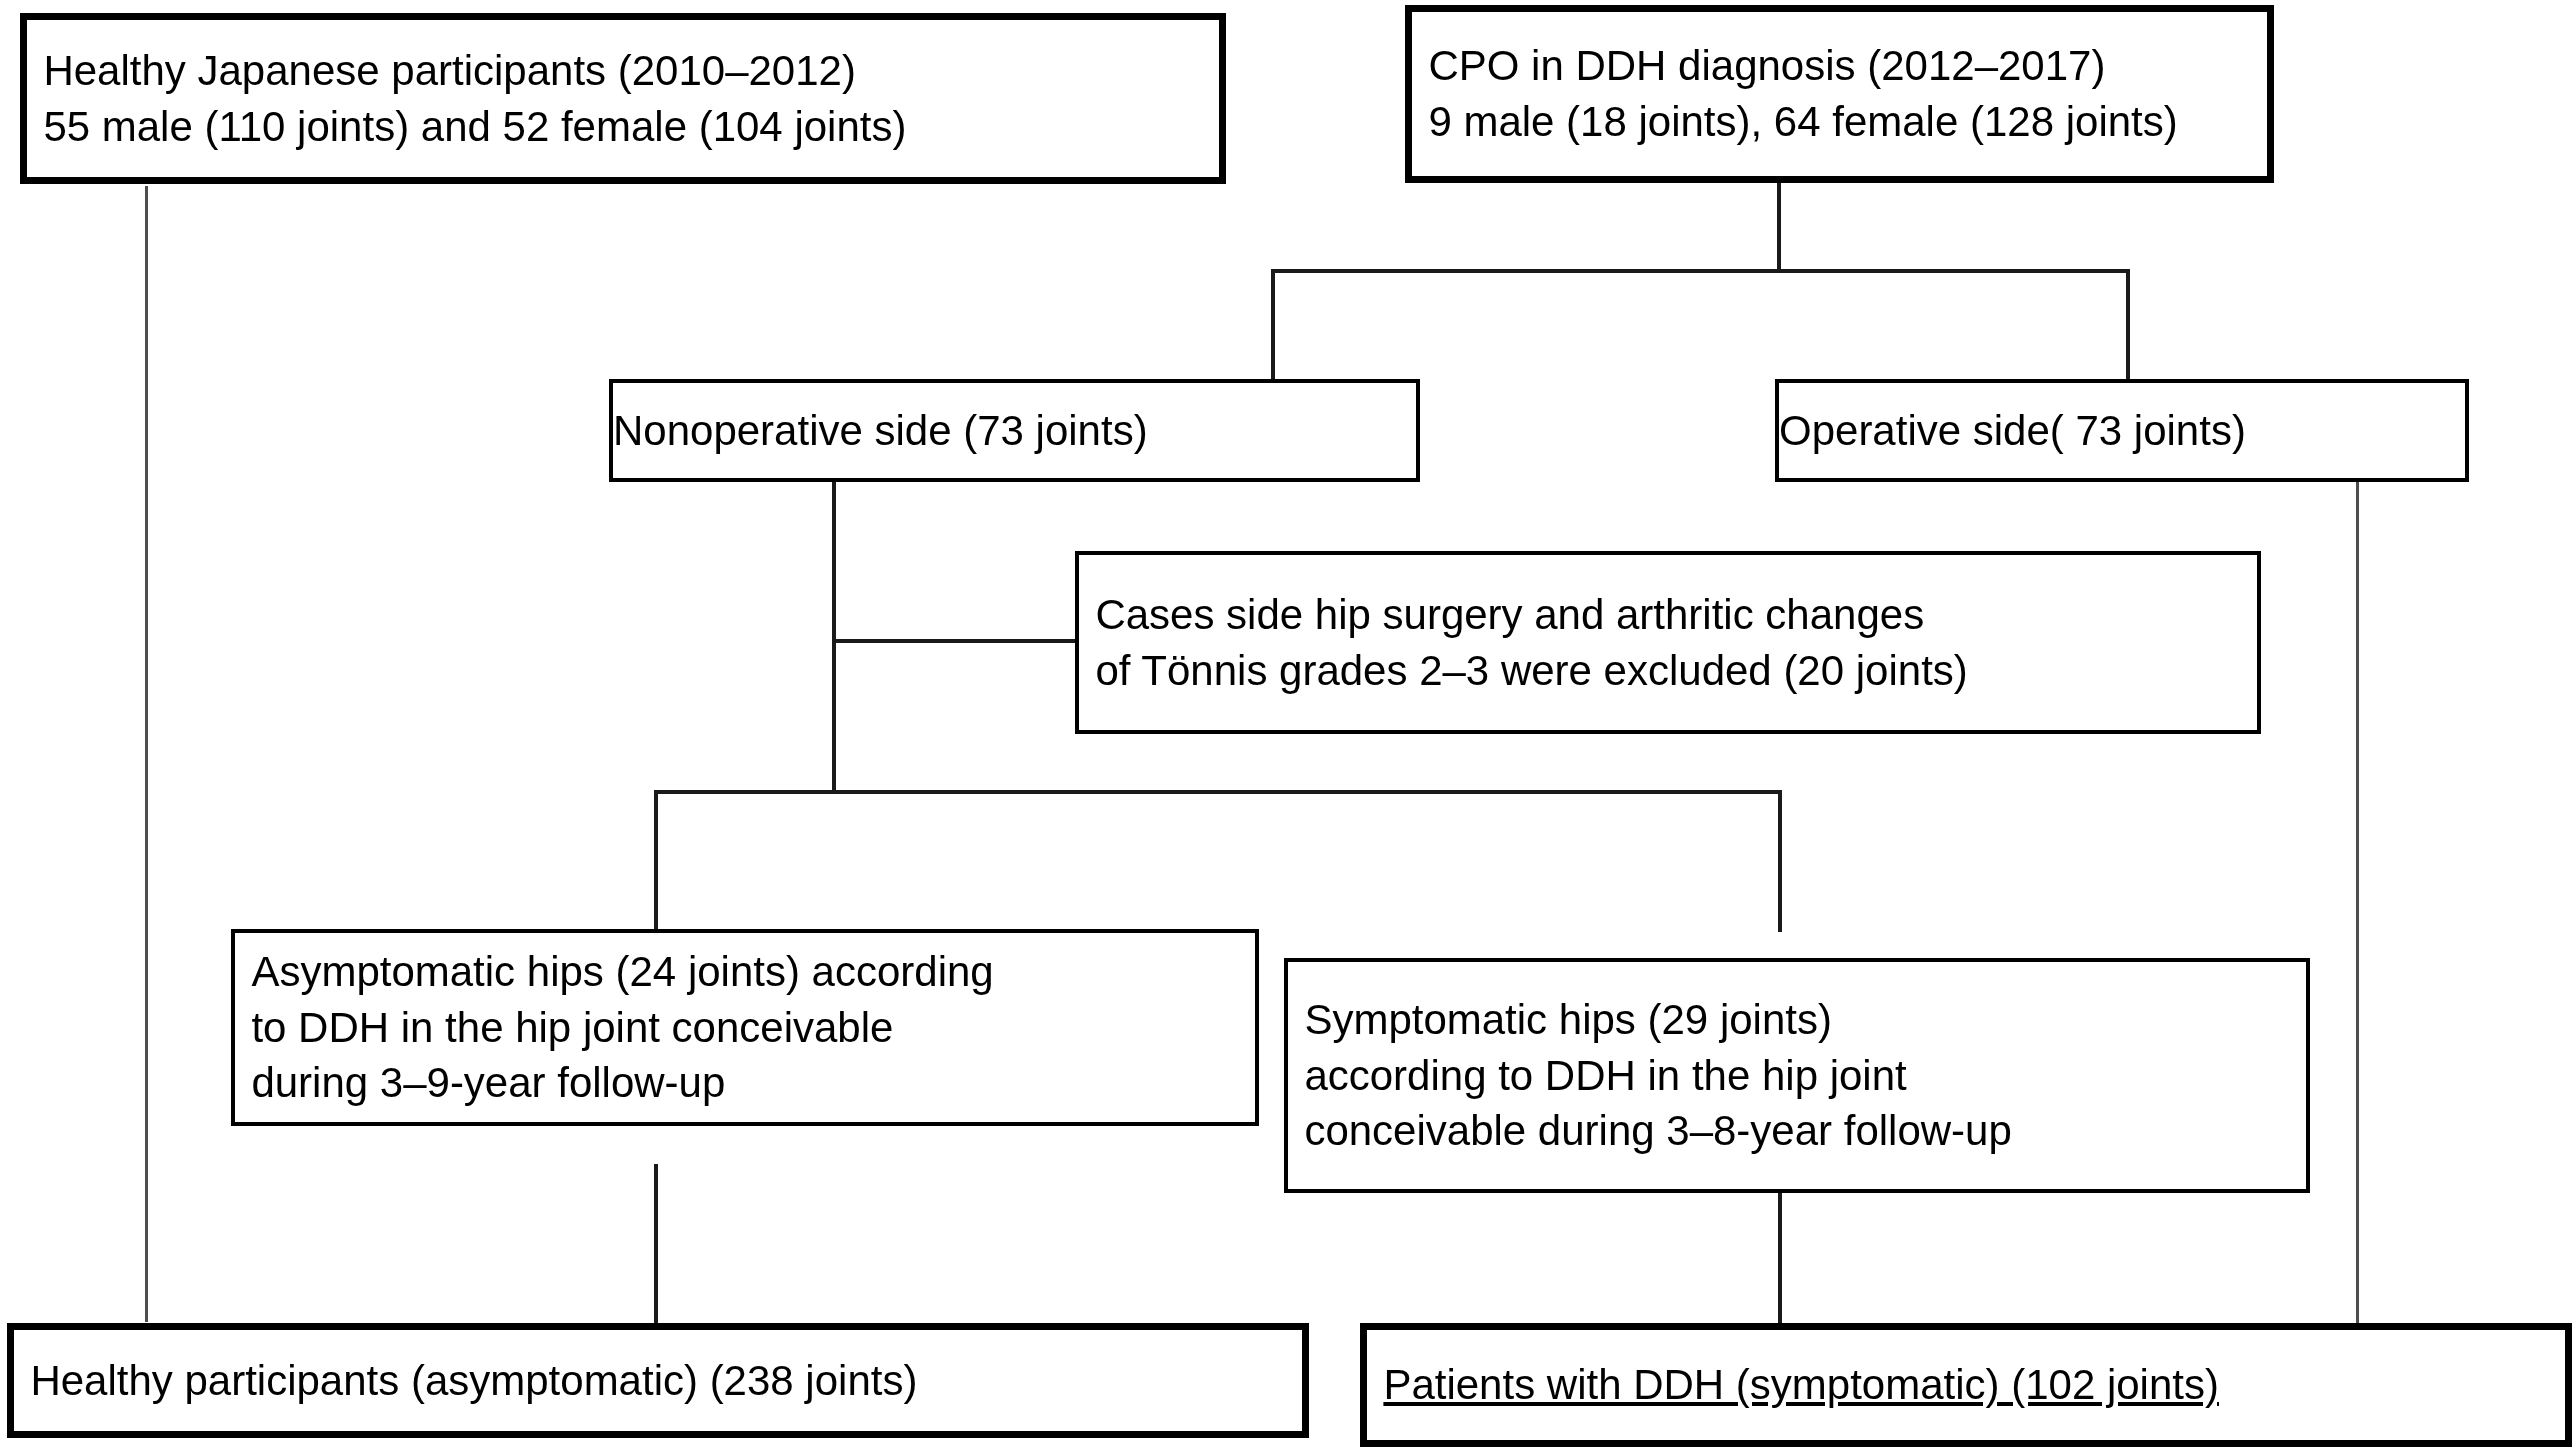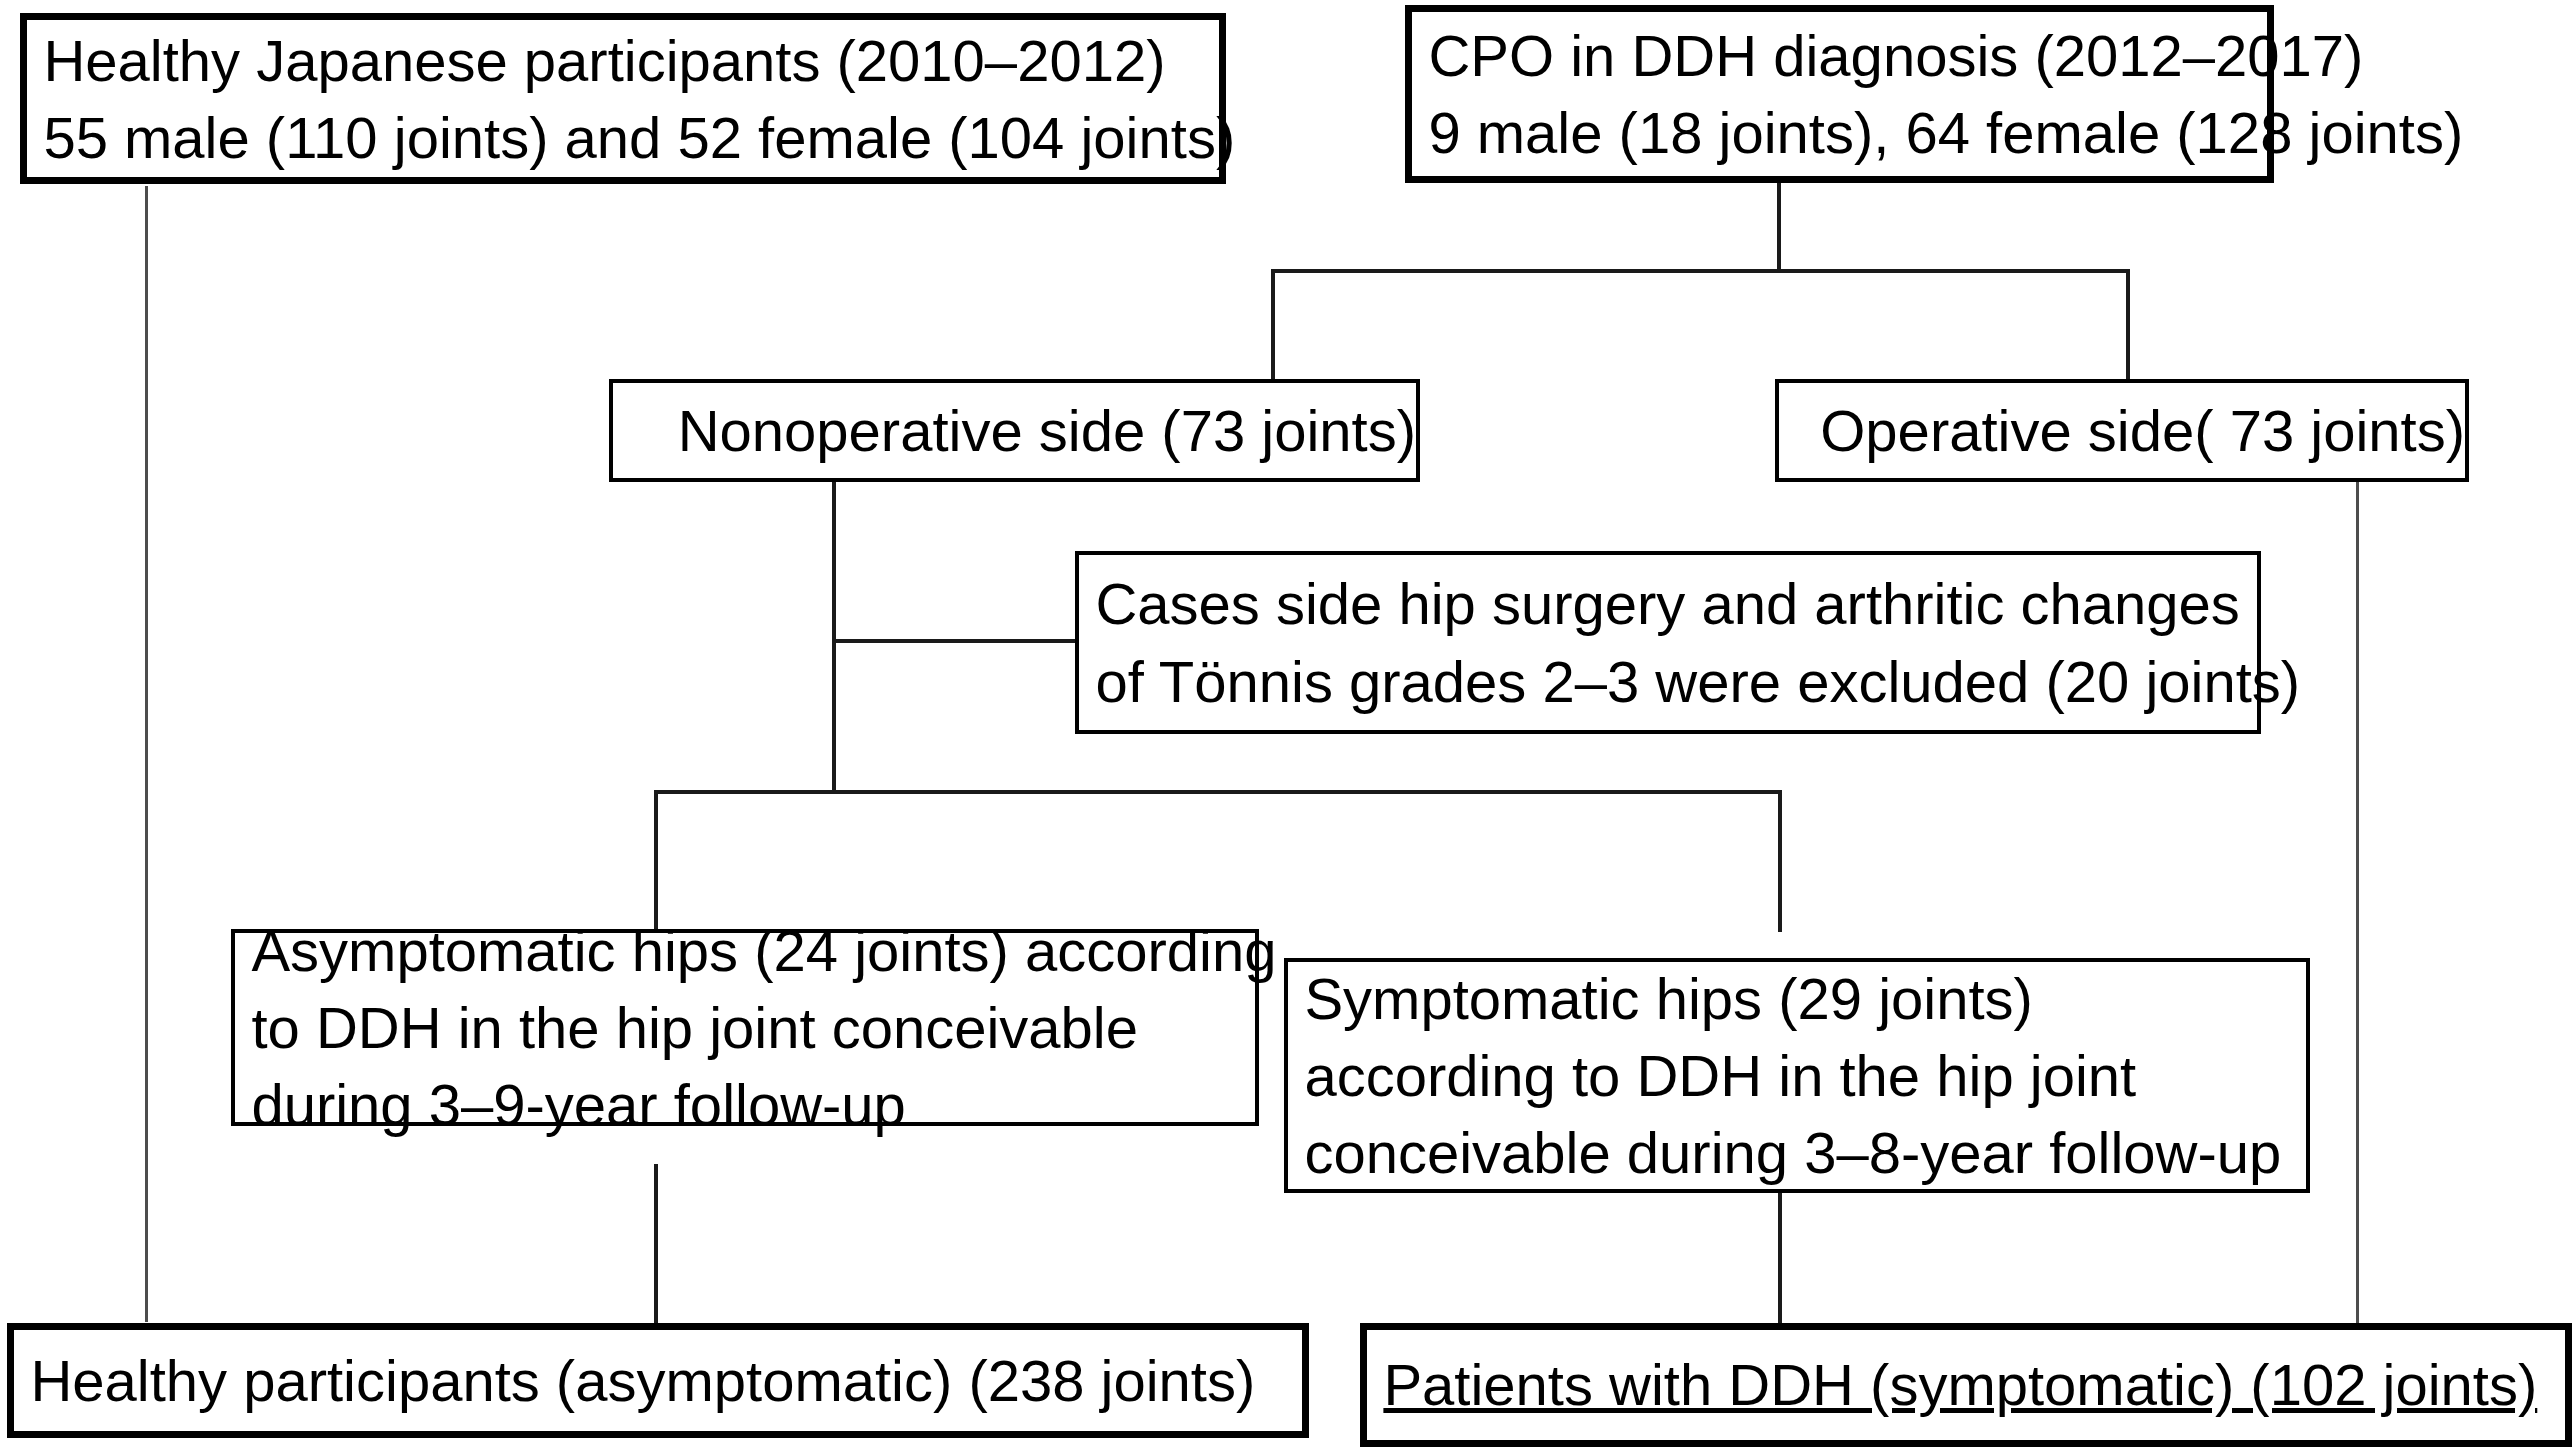--- a/index.html
+++ b/index.html
@@ -20,31 +20,31 @@
     background: #ffffff;
     border: 4.1px solid #000000;
     box-sizing: border-box;
     display: flex;
     flex-direction: column;
     justify-content: center;
     z-index: 5;
   }
   .box.thick { border-width: 7.6px; }
   .box .line {
-    font-size: 58px;
+    font-size: 42px;
     line-height: 1.33;
     color: #000000;
     white-space: pre;
     padding-left: 16.4px;
     padding-right: 11.7px;
   }
   .box.center .line {
-    text-align: right;
+    text-align: left;
     padding-left: 0;
-    padding-right: 0;
+    padding-right: 8px;
   }
   .conn {
     position: absolute;
     background: #1a1a1a;
     z-index: 1;
   }
   .conn.h { height: 3.5px; }
   .conn.v { width: 3.5px; }
   .conn.thin { background: #4d4d4d; }
   .conn.thin.v { width: 2.9px; }

